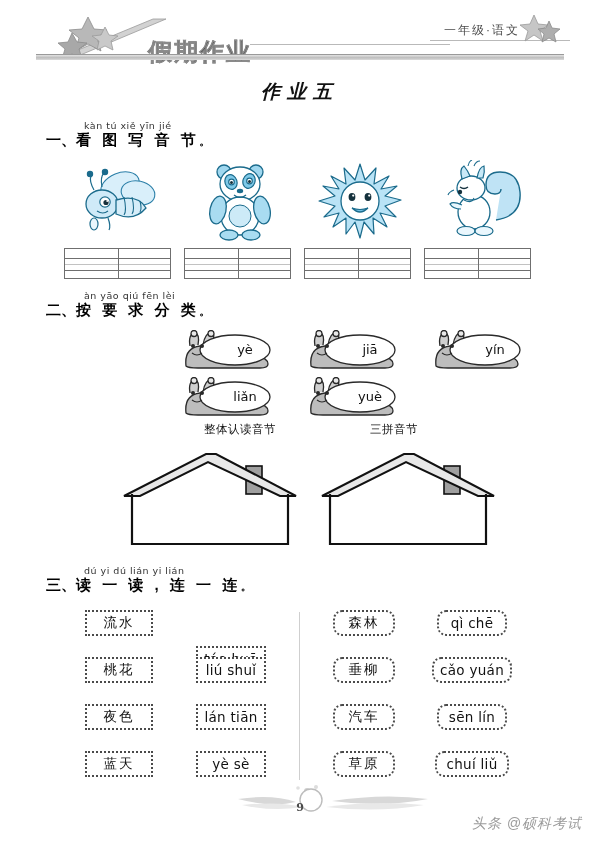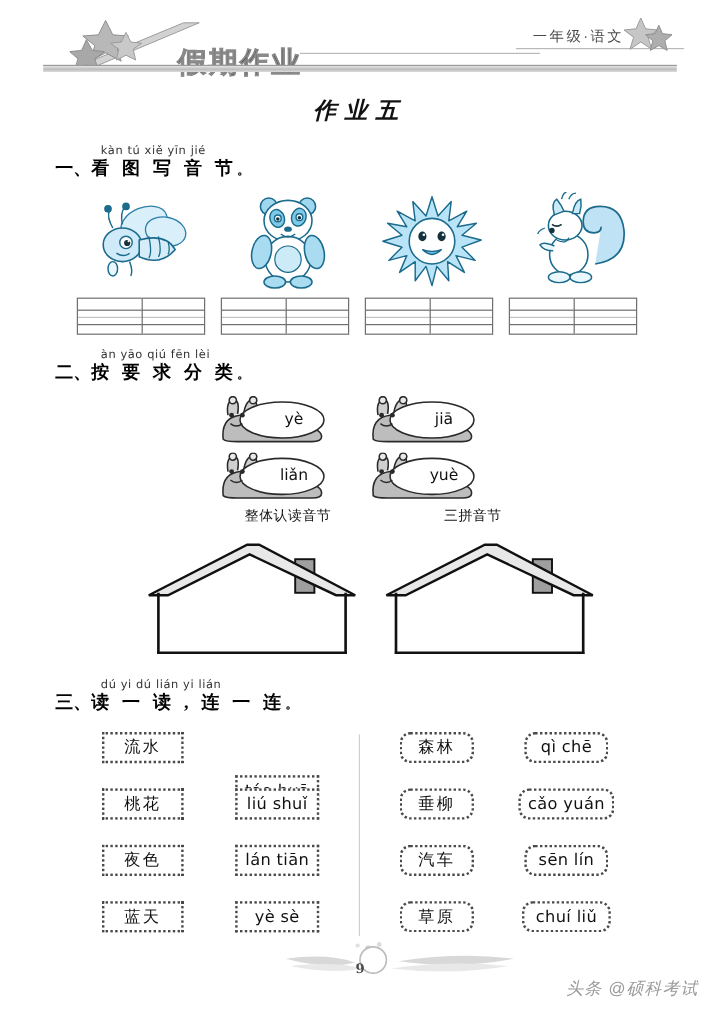--- a/index.html
+++ b/index.html
@@ -89,21 +89,20 @@
     font-family: "DejaVu Sans", sans-serif;
   }
   .sh-cn {
     position: absolute;
     left: 0; top: 11px;
     font-size: 15px;
     font-weight: bold;
     letter-spacing: 3.5px;
     white-space: nowrap;
     color: #000;
-    font-family: Liberation Serif, serif;
   }
   .sh-cn .num { letter-spacing: 0px; }
   .sh-cn .period { font-size: 11px; }
 
   
   #sec1-pics {
     position: absolute;
     left: 60px; top: 160px;
     width: 480px; height: 120px;
   }
@@ -423,20 +422,38 @@
       <ellipse cx="55" cy="20" rx="35" ry="15" fill="#ffffff" stroke="#2a2a2a" stroke-width="1.3"></ellipse>
       <g fill="#2a2a2a">
           <circle cx="13" cy="16" r="2"></circle>
           <circle cx="22" cy="16" r="2"></circle>
         </g>
       <path d="M12 23 q5 4 10 0" stroke="#2a2a2a" stroke-width="1.2" fill="none"></path>
     </svg>
     <span class="syl">jiā</span>
   </div>
 
+  <div class="snail" style="left:375px; top:0px;">
+    <svg width="108" height="42" viewBox="0 0 108 42">
+      <g stroke="#2a2a2a" stroke-width="1.3" fill="#b5b5b5">
+        <path d="M10 16 q-2 -12 5 -13 q5 1 3 12" fill="#cfcfcf"></path>
+        <path d="M23 15 q2 -13 9 -12 q4 3 -1 12" fill="#cfcfcf"></path>
+        <circle cx="14" cy="3.5" r="3" fill="#e8e8e8"></circle>
+        <circle cx="31" cy="3.5" r="3" fill="#e8e8e8"></circle>
+      </g>
+      <path d="M6 36 q-2 -18 14 -20 q16 -2 18 10 l38 0 q12 2 12 8 q0 4 -8 4 l-62 0 q-10 0 -12 -2 z" fill="#bdbdbd" stroke="#2a2a2a" stroke-width="1.3"></path>
+      <ellipse cx="55" cy="20" rx="35" ry="15" fill="#ffffff" stroke="#2a2a2a" stroke-width="1.3"></ellipse>
+      <g fill="#2a2a2a">
+          <circle cx="13" cy="16" r="2"></circle>
+          <circle cx="22" cy="16" r="2"></circle>
+        </g>
+      <path d="M12 23 q5 4 10 0" stroke="#2a2a2a" stroke-width="1.2" fill="none"></path>
+    </svg>
+    <span class="syl">yín</span>
+  </div>
 
 
   <div class="snail" style="left:125px; top:47px;">
     <svg width="108" height="42" viewBox="0 0 108 42">
       <g stroke="#2a2a2a" stroke-width="1.3" fill="#b5b5b5">
         <path d="M10 16 q-2 -12 5 -13 q5 1 3 12" fill="#cfcfcf"></path>
         <path d="M23 15 q2 -13 9 -12 q4 3 -1 12" fill="#cfcfcf"></path>
         <circle cx="14" cy="3.5" r="3" fill="#e8e8e8"></circle>
         <circle cx="31" cy="3.5" r="3" fill="#e8e8e8"></circle>
       </g>

